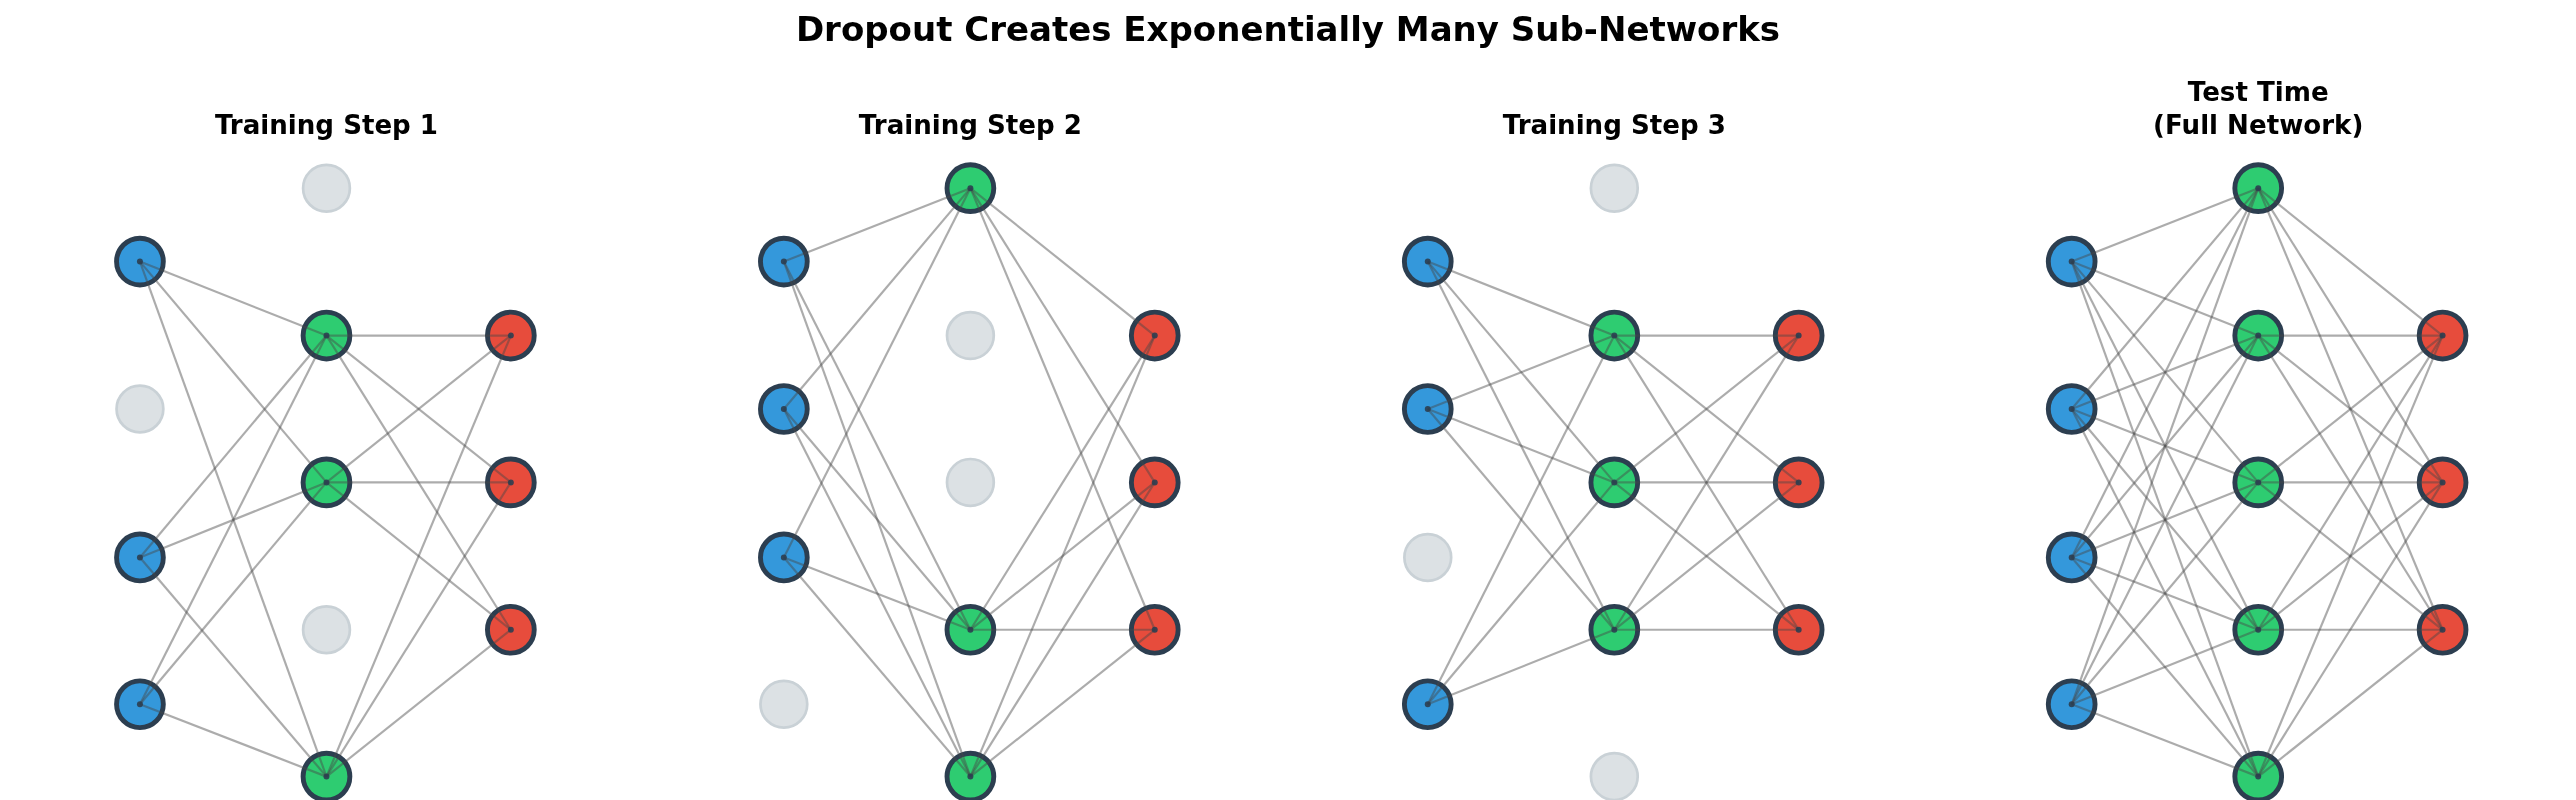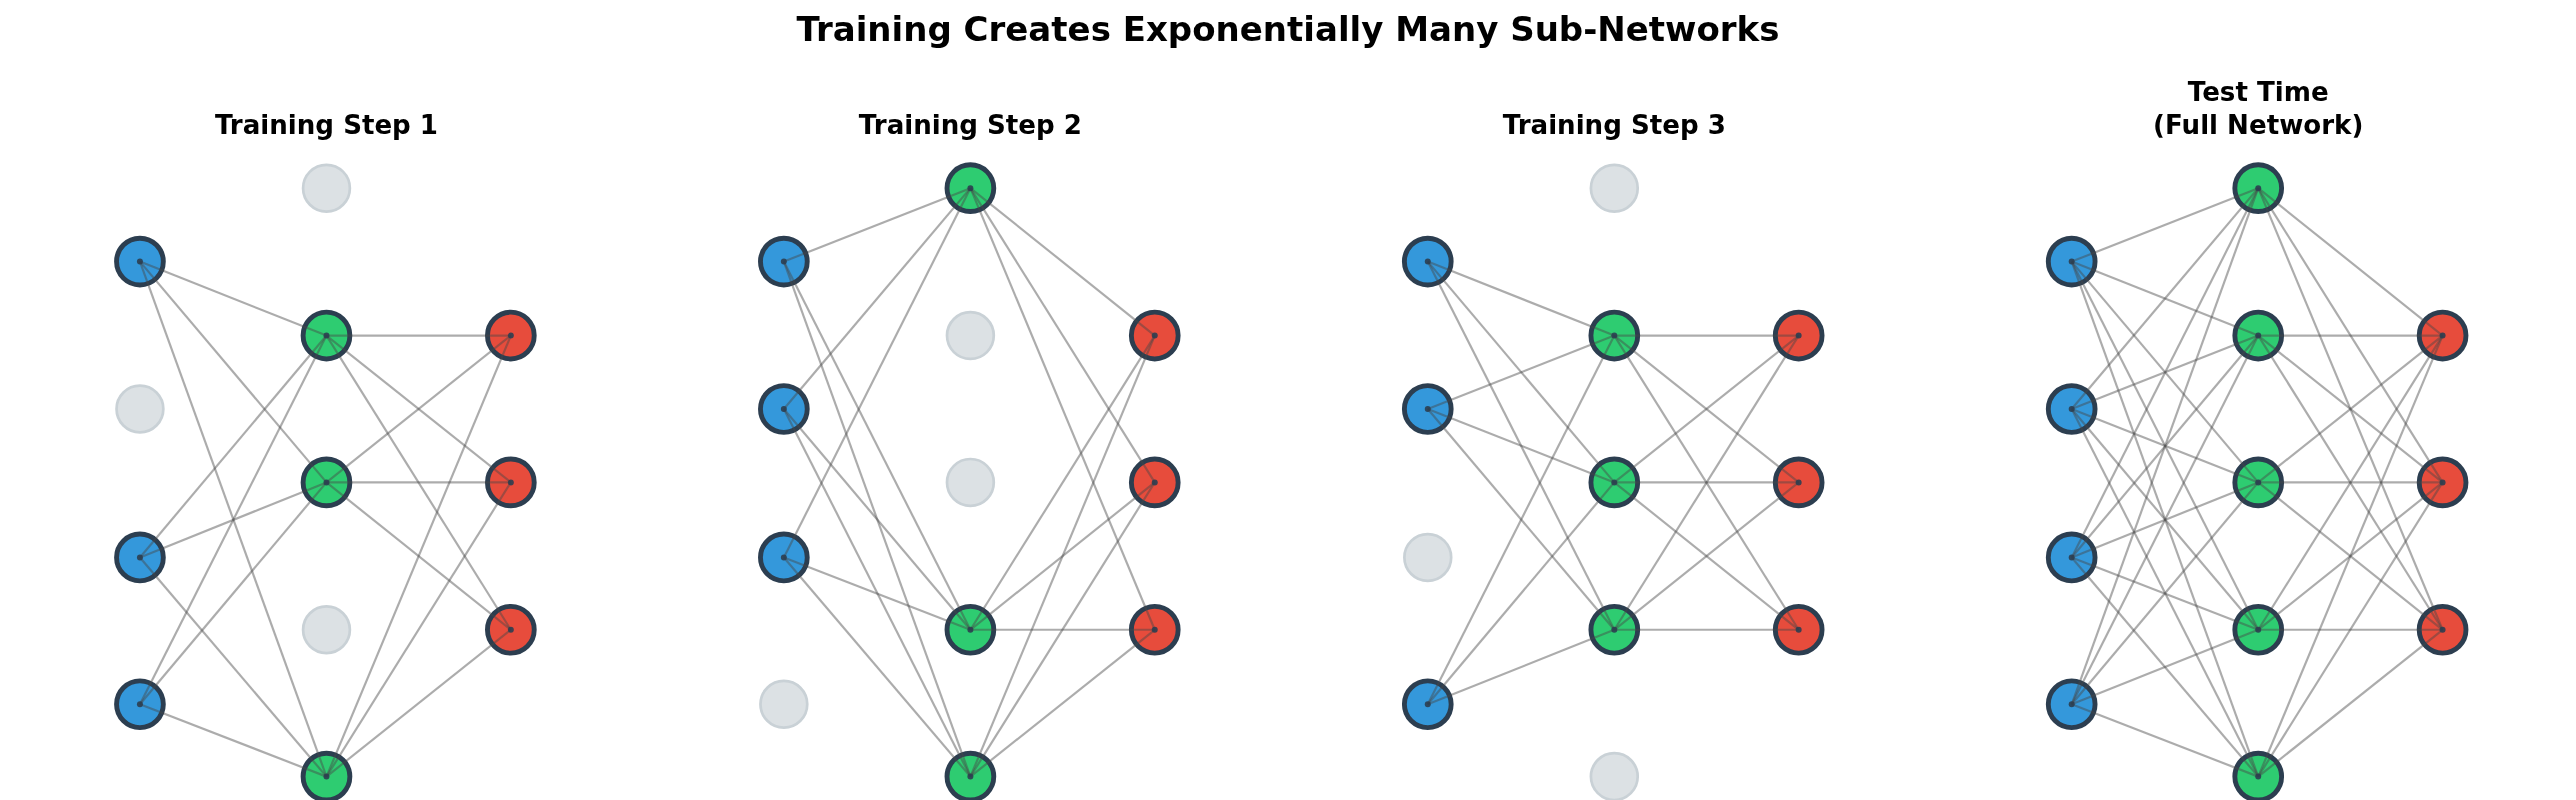--- a/index.html
+++ b/index.html
@@ -31,21 +31,21 @@
     font-family: "DejaVu Sans", sans-serif;
     font-size: 48px;
     font-weight: bold;
     fill: #000000;
   }
 </style>
 </head>
 <body>
 
 <div class="figure">
-  <div class="main-title">Training Creates Exponentially Many Sub-Networks</div>
+  <div class="main-title">Dropout Creates Exponentially Many Sub-Networks</div>
   <svg class="net-canvas" id="net-canvas" width="2576" height="800" viewBox="0 0 4734 1471">
       <g>
         <text x="599" y="246" text-anchor="middle" class="panel-title">Training Step 1</text>
         <circle cx="256" cy="752" r="43" fill="#dce1e4" stroke="#c9d1d6" stroke-width="5"></circle>
         <circle cx="599" cy="346" r="43" fill="#dce1e4" stroke="#c9d1d6" stroke-width="5"></circle>
         <circle cx="599" cy="1158" r="43" fill="#dce1e4" stroke="#c9d1d6" stroke-width="5"></circle>
         <circle cx="256" cy="481" r="43" fill="#3498db" stroke="#2c3e50" stroke-width="9"></circle>
         <circle cx="256" cy="1025" r="43" fill="#3498db" stroke="#2c3e50" stroke-width="9"></circle>
         <circle cx="256" cy="1295" r="43" fill="#3498db" stroke="#2c3e50" stroke-width="9"></circle>
         <circle cx="599" cy="617" r="43" fill="#2ecc71" stroke="#2c3e50" stroke-width="9"></circle>

